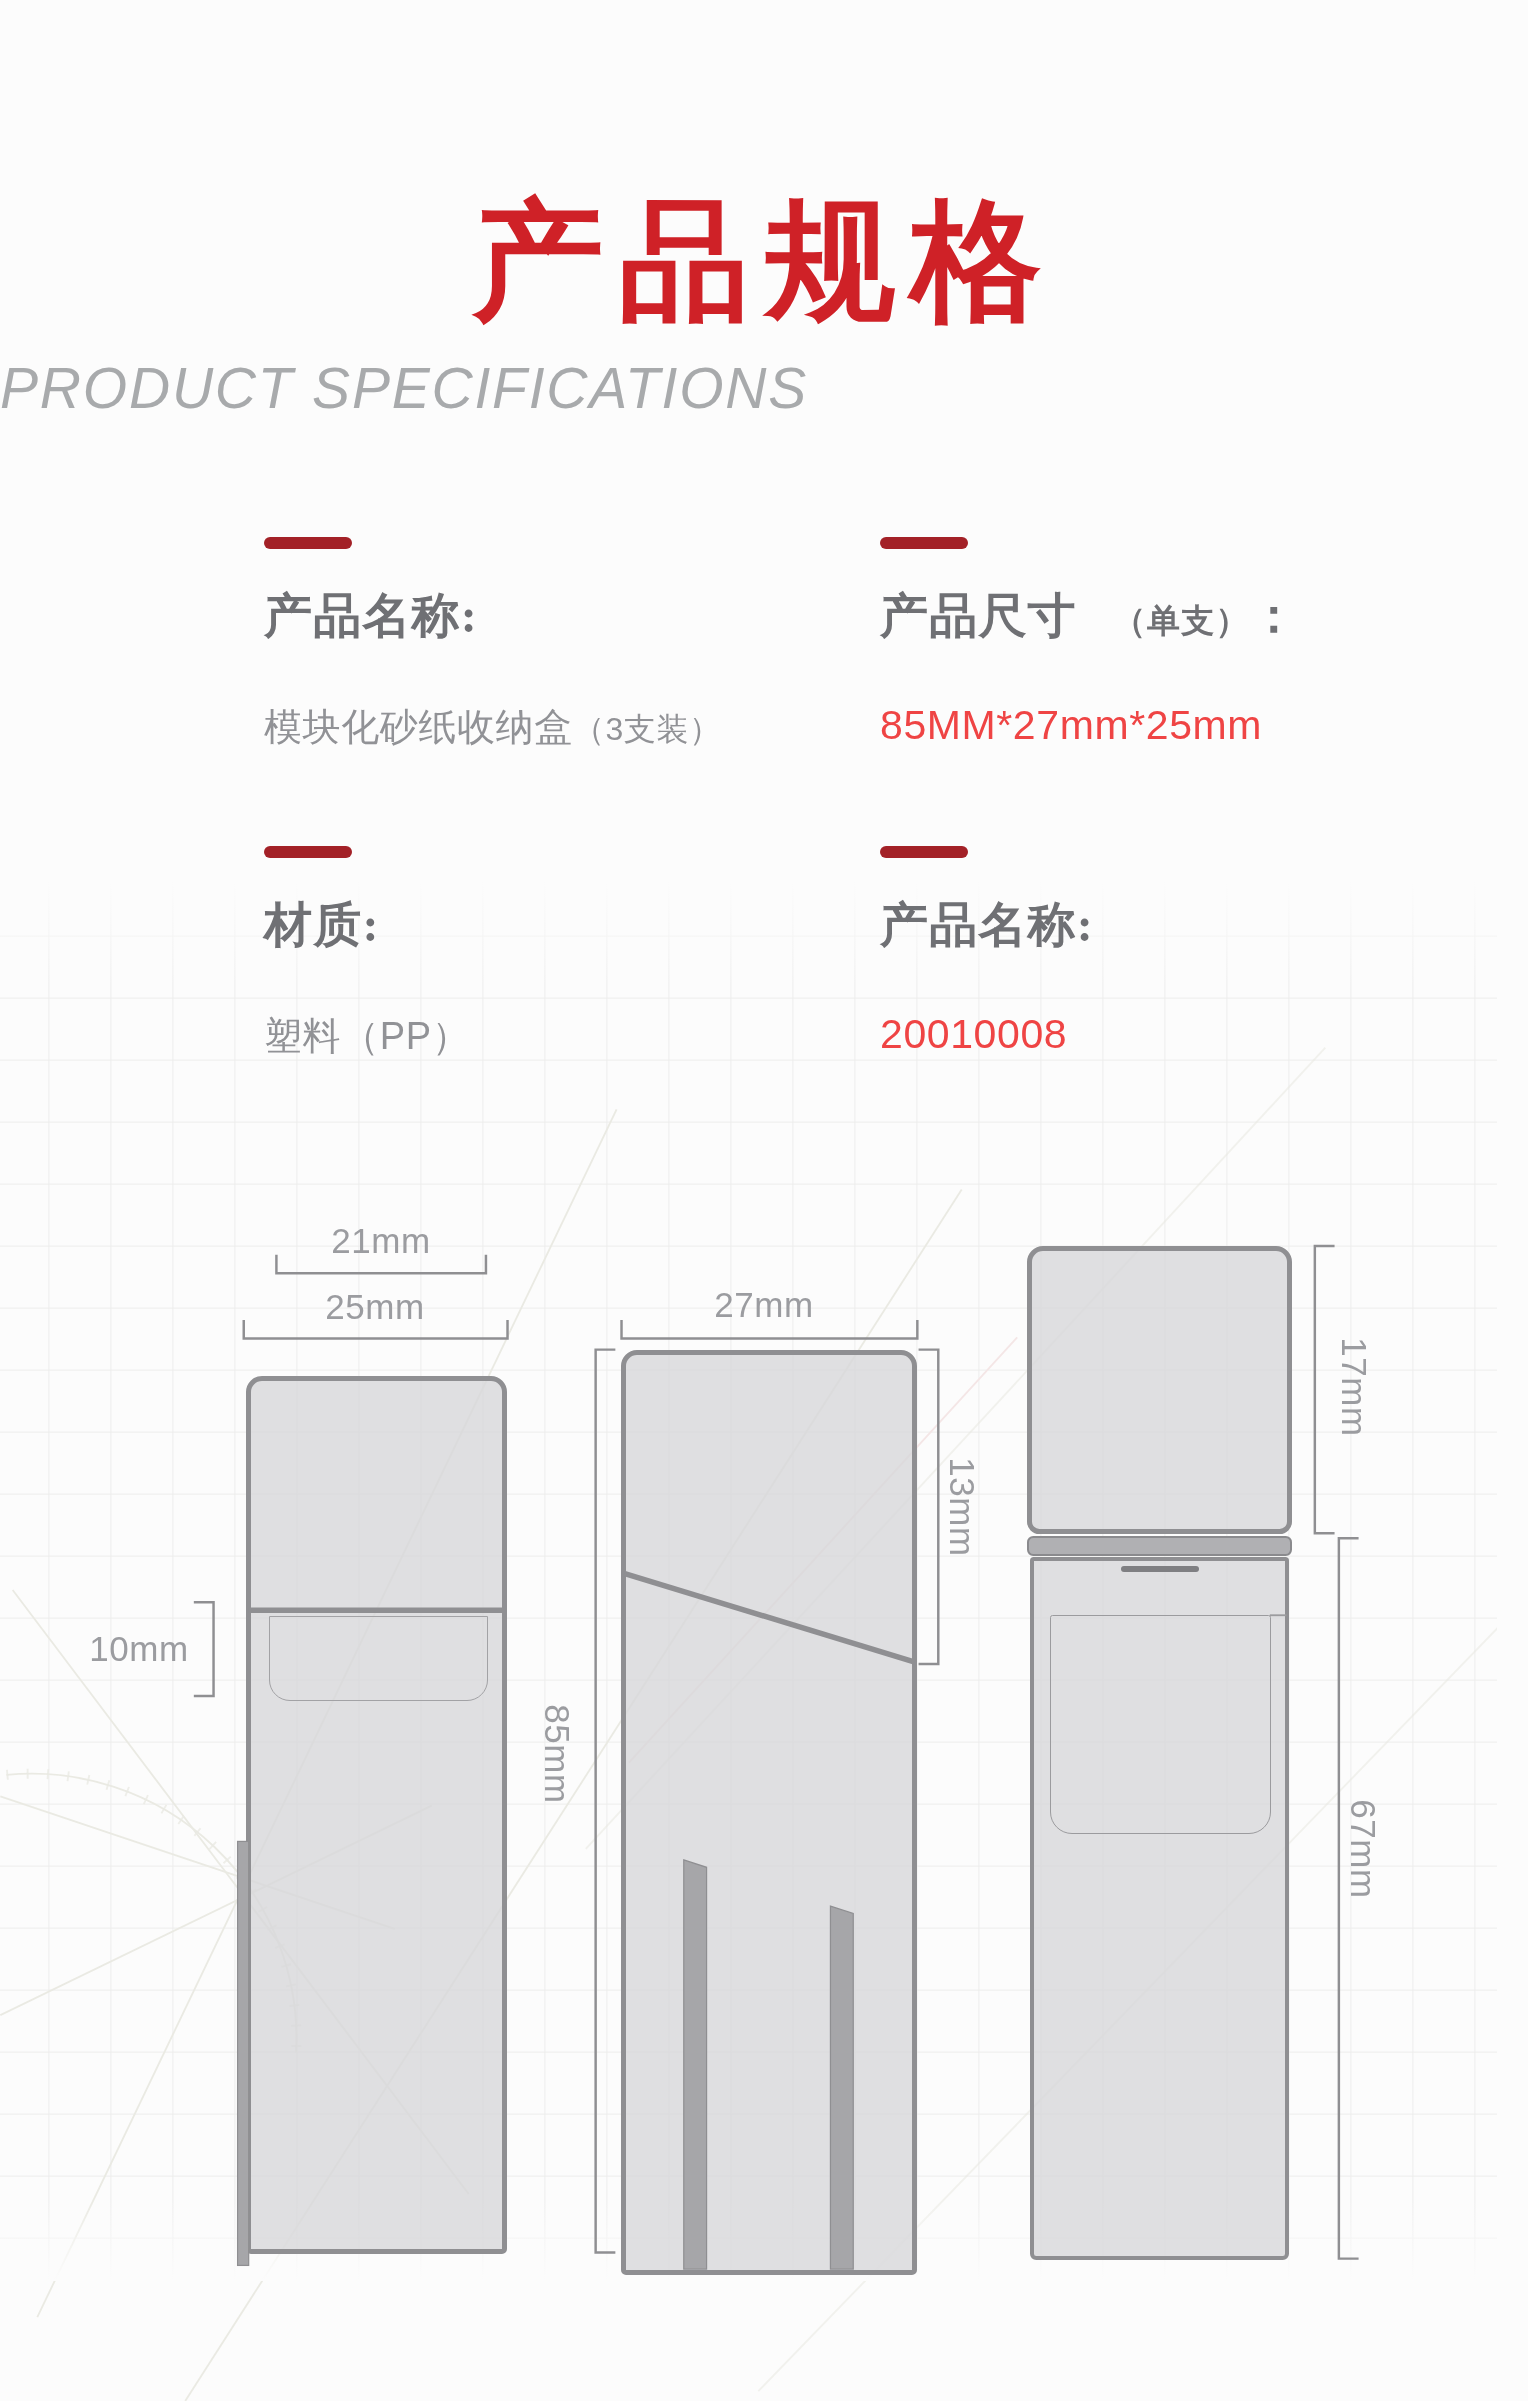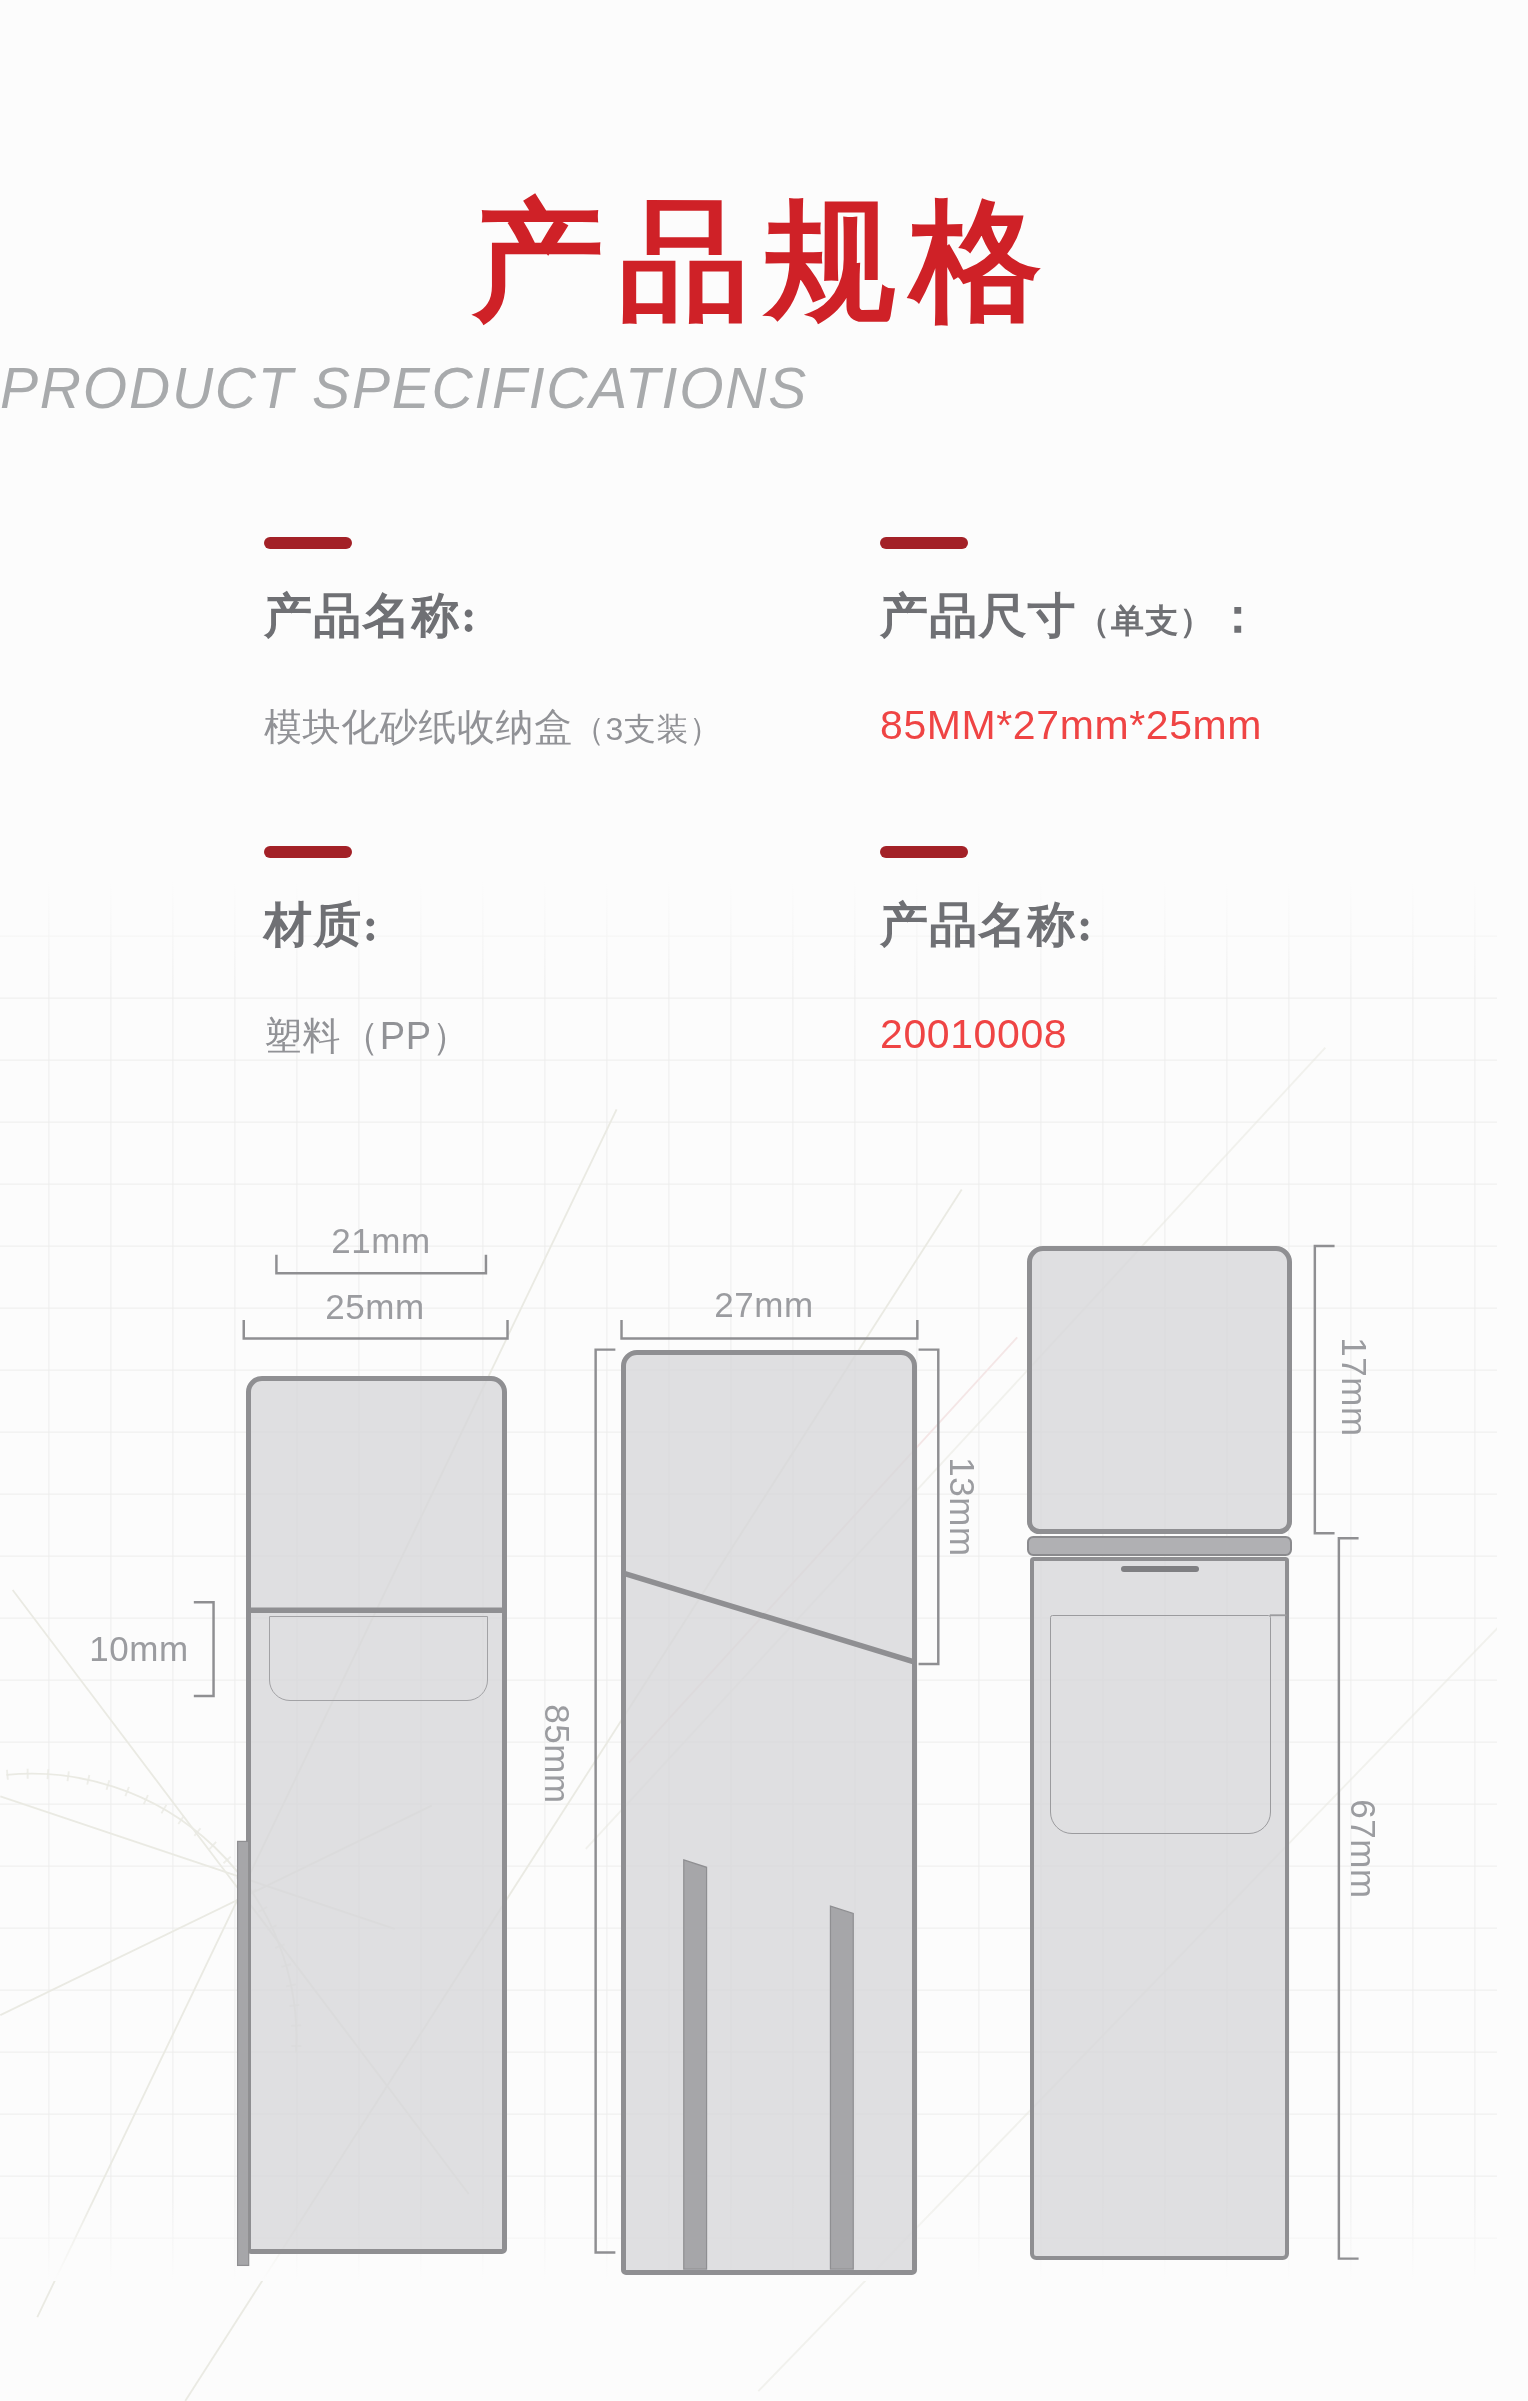--- a/index.html
+++ b/index.html
@@ -23,21 +23,21 @@
   
   .page-title{position:absolute;left:0;top:182px;width:1529px;text-align:center;
     font-size:131px;font-weight:800;color:#cf2127;letter-spacing:15px;line-height:1.2;}
   .page-subtitle{position:absolute;left:0;top:355px;width:1529px;text-align:left;
     font-size:57px;font-weight:400;color:#a8aaac;letter-spacing:1.8px;font-style:italic;}
 
   
   .spec-cell{position:absolute;width:616px;}
   .red-dash{width:88px;height:12.3px;border-radius:7.4px;background:#a32127;}
   .spec-label{margin-top:35px;font-size:48px;font-weight:600;color:#6f7074;letter-spacing:1.2px;font-family:Liberation Serif, serif;}
-  .spec-label .small{font-size:33px;font-weight:600;color:#6f7074;}
+  .spec-label .small{font-size:33px;font-weight:600;color:#6f7074;margin-left:36px;}
   .spec-value{margin-top:54px;font-size:38px;color:#919296;letter-spacing:0.6px;}
   .spec-value .small{font-size:32px;}
   .spec-value.numeric{font-size:41px;color:#ef4444;}
 
   
   .draw-box{position:absolute;border:5px solid #8f8f92;background:rgba(215,215,218,0.8);}
   .box-front{left:246px;top:1376px;width:261px;height:878px;border-radius:16px 16px 5px 5px;}
   .box-side{left:621px;top:1350px;width:296px;height:925px;border-radius:16px 16px 5px 5px;}
   .box-open-lid{left:1027px;top:1246px;width:265px;height:288px;border-radius:16px 16px 12.3px 12.3px;}
   .box-open-band{position:absolute;left:1027px;top:1536px;width:265px;height:20px;

